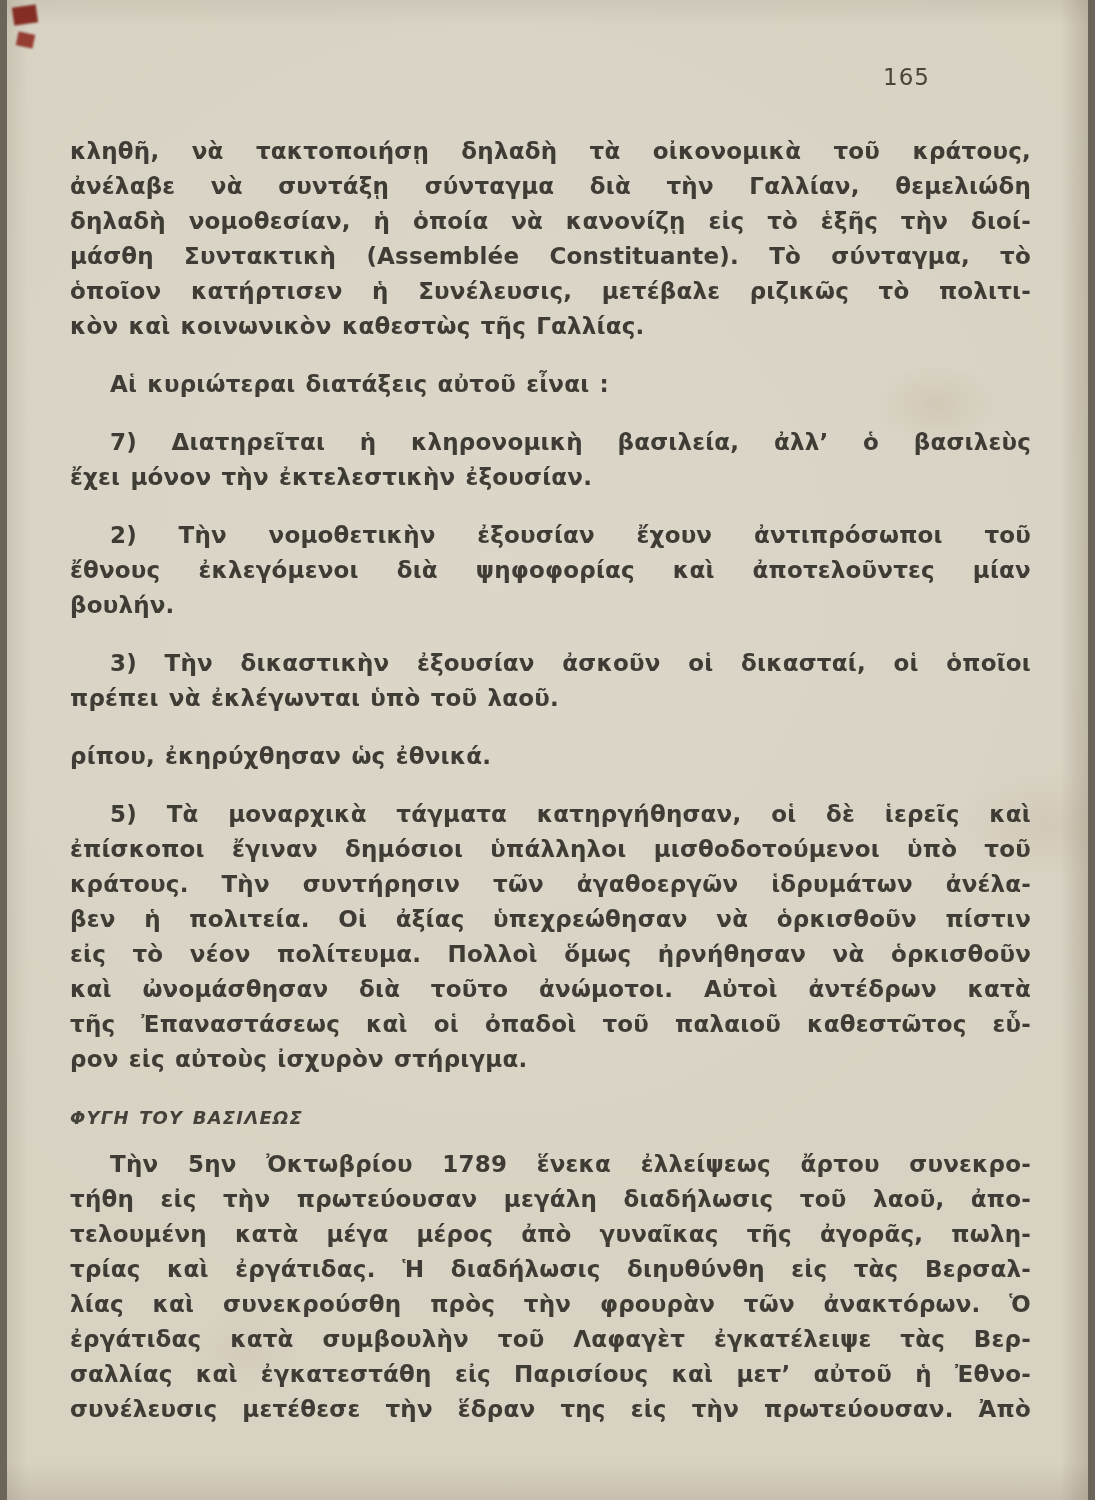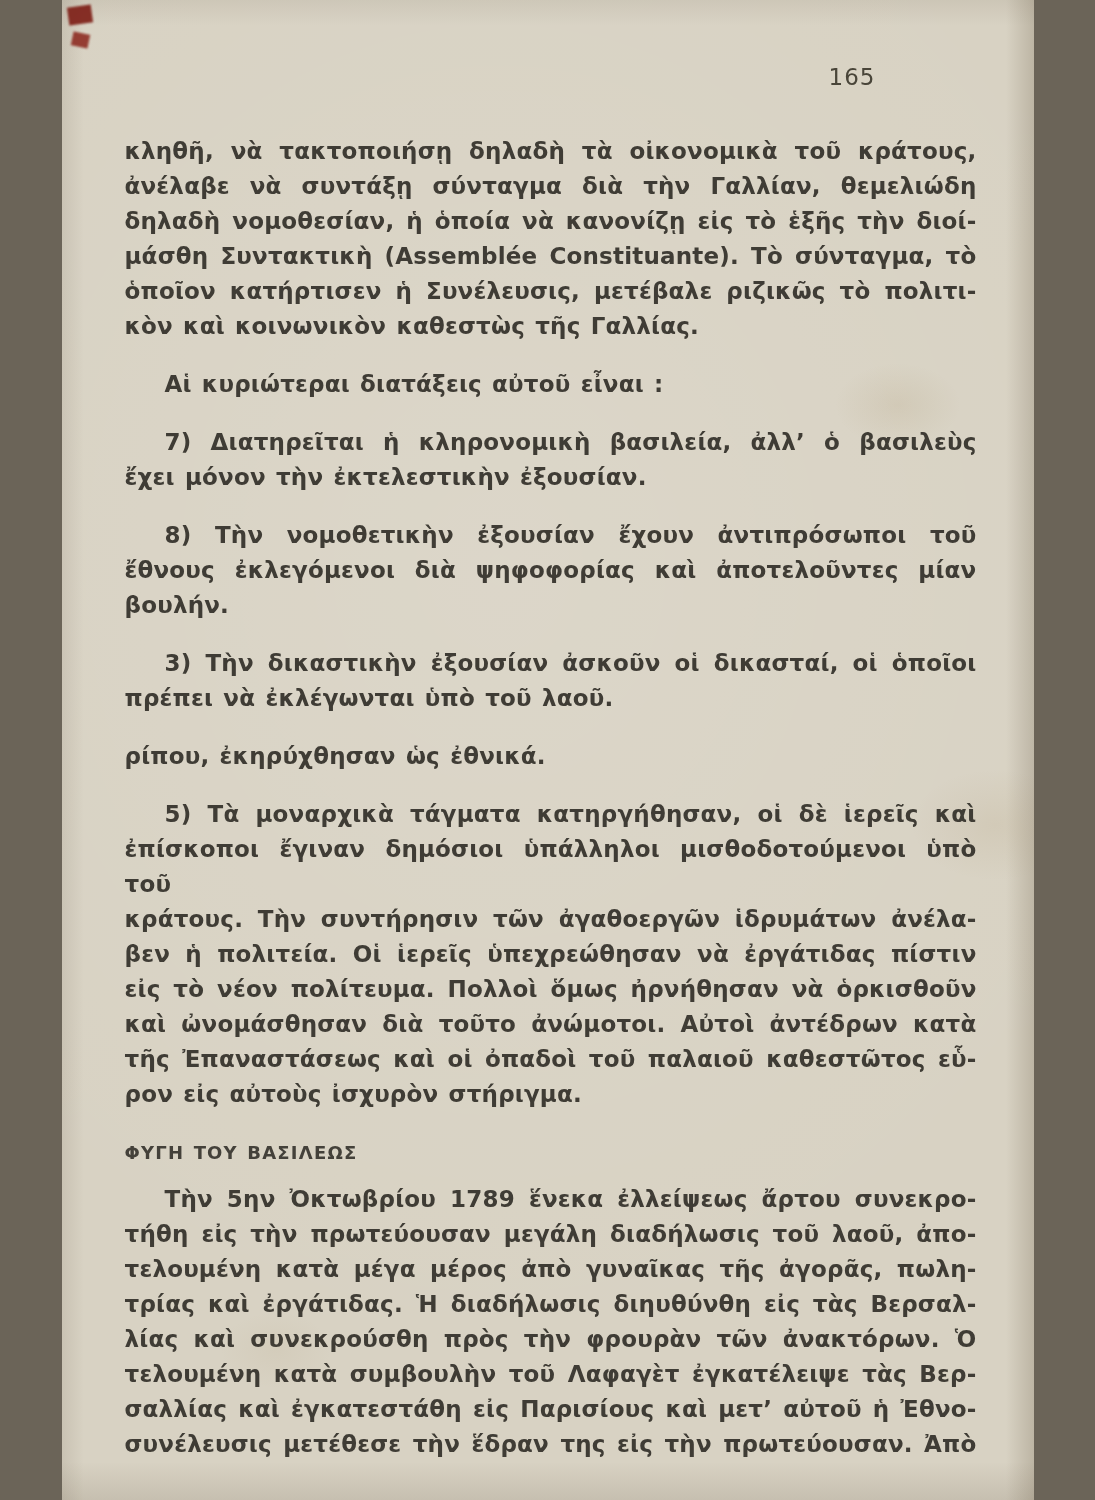--- a/index.html
+++ b/index.html
@@ -2,21 +2,21 @@
 <html><head>
 <meta charset="utf-8">
 <style>
   html, body {
     margin: 0;
     padding: 0;
     background: #6b6458;
   }
   .page {
     position: relative;
-    width: 972px;
+    width: 1081px;
     height: 1500px;
     margin: 0 auto;
     overflow: hidden;
     font-family: "DejaVu Sans", sans-serif;
     color: #3f3c35;
     background:
       radial-gradient(90px 60px at 86% 27%, rgba(140,110,60,0.10), rgba(140,110,60,0) 70%),
       radial-gradient(120px 80px at 96% 55%, rgba(140,110,60,0.09), rgba(140,110,60,0) 70%),
       radial-gradient(80px 55px at 22% 90%, rgba(140,110,60,0.06), rgba(140,110,60,0) 70%),
       radial-gradient(120% 90% at 45% 38%, rgba(255,255,255,0.10), rgba(255,255,255,0) 60%),
@@ -64,20 +64,21 @@
 
   .heading {
     margin: 28px 0 16px 0;
     font-size: 18px;
     line-height: 26px;
     font-weight: bold;
     letter-spacing: 1.2px;
     color: #44413a;
     text-align: left;
     text-align-last: auto;
+    font-style: italic;
   }
 </style>
 </head>
 <body>
 
 <div class="page">
 
   <div class="red-mark m1"></div>
   <div class="red-mark m2"></div>
 
@@ -101,56 +102,56 @@
     <p></p>
 
     <p class="para">
       </p>
       <div class="line ind">7) Διατηρεῖται ἡ κληρονομικὴ βασιλεία, ἀλλ’ ὁ βασιλεὺς</div>
       <div class="line s">ἔχει μόνον τὴν ἐκτελεστικὴν ἐξουσίαν.</div>
     <p></p>
 
     <p class="para">
       </p>
-      <div class="line ind">8) Τὴν νομοθετικὴν ἐξουσίαν ἔχουν ἀντιπρόσωποι τοῦ</div>
+      <div class="line ind">2) Τὴν νομοθετικὴν ἐξουσίαν ἔχουν ἀντιπρόσωποι τοῦ</div>
       <div class="line">ἔθνους ἐκλεγόμενοι διὰ ψηφοφορίας καὶ ἀποτελοῦντες μίαν</div>
       <div class="line s">βουλήν.</div>
     <p></p>
 
     <p class="para">
       </p>
       <div class="line ind">3) Τὴν δικαστικὴν ἐξουσίαν ἀσκοῦν οἱ δικασταί, οἱ ὁποῖοι</div>
       <div class="line s">πρέπει νὰ ἐκλέγωνται ὑπὸ τοῦ λαοῦ.</div>
     <p></p>
 
     <p class="para">
       </p>
       <div class="line s">ρίπου, ἐκηρύχθησαν ὡς ἐθνικά.</div>
     <p></p>
 
     <p class="para">
       </p>
       <div class="line ind">5) Τὰ μοναρχικὰ τάγματα κατηργήθησαν, οἱ δὲ ἱερεῖς καὶ</div>
       <div class="line">ἐπίσκοποι ἔγιναν δημόσιοι ὑπάλληλοι μισθοδοτούμενοι ὑπὸ τοῦ</div>
       <div class="line">κράτους. Τὴν συντήρησιν τῶν ἀγαθοεργῶν ἱδρυμάτων ἀνέλα-</div>
-      <div class="line">βεν ἡ πολιτεία. Οἱ ἱερεῖς ὑπεχρεώθησαν νὰ ἐργάτιδας πίστιν</div>
+      <div class="line">βεν ἡ πολιτεία. Οἱ ἀξίας ὑπεχρεώθησαν νὰ ὁρκισθοῦν πίστιν</div>
       <div class="line">εἰς τὸ νέον πολίτευμα. Πολλοὶ ὅμως ἠρνήθησαν νὰ ὁρκισθοῦν</div>
       <div class="line">καὶ ὠνομάσθησαν διὰ τοῦτο ἀνώμοτοι. Αὐτοὶ ἀντέδρων κατὰ</div>
       <div class="line">τῆς Ἐπαναστάσεως καὶ οἱ ὀπαδοὶ τοῦ παλαιοῦ καθεστῶτος εὗ-</div>
       <div class="line s">ρον εἰς αὐτοὺς ἰσχυρὸν στήριγμα.</div>
     <p></p>
 
     <h2 class="heading">ΦΥΓΗ ΤΟΥ ΒΑΣΙΛΕΩΣ</h2>
 
     <p class="para">
       </p>
       <div class="line ind">Τὴν 5ην Ὀκτωβρίου 1789 ἕνεκα ἐλλείψεως ἄρτου συνεκρο-</div>
       <div class="line">τήθη εἰς τὴν πρωτεύουσαν μεγάλη διαδήλωσις τοῦ λαοῦ, ἀπο-</div>
       <div class="line">τελουμένη κατὰ μέγα μέρος ἀπὸ γυναῖκας τῆς ἀγορᾶς, πωλη-</div>
       <div class="line">τρίας καὶ ἐργάτιδας. Ἡ διαδήλωσις διηυθύνθη εἰς τὰς Βερσαλ-</div>
       <div class="line">λίας καὶ συνεκρούσθη πρὸς τὴν φρουρὰν τῶν ἀνακτόρων. Ὁ</div>
-      <div class="line">τελουμένη κατὰ συμβουλὴν τοῦ Λαφαγὲτ ἐγκατέλειψε τὰς Βερ-</div>
+      <div class="line">ἐργάτιδας κατὰ συμβουλὴν τοῦ Λαφαγὲτ ἐγκατέλειψε τὰς Βερ-</div>
       <div class="line">σαλλίας καὶ ἐγκατεστάθη εἰς Παρισίους καὶ μετ’ αὐτοῦ ἡ Ἐθνο-</div>
       <div class="line">συνέλευσις μετέθεσε τὴν ἕδραν της εἰς τὴν πρωτεύουσαν. Ἀπὸ</div>
     <p></p>
 
   </div>
 </div>
 
 </body></html>

